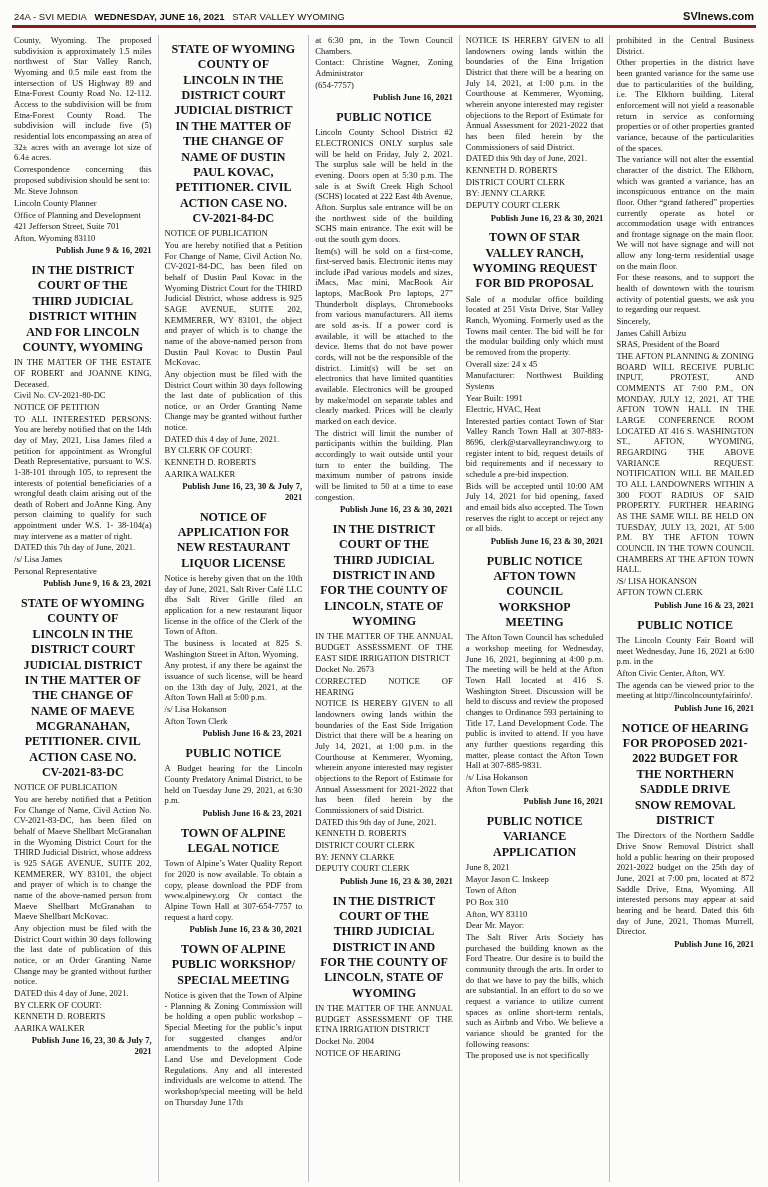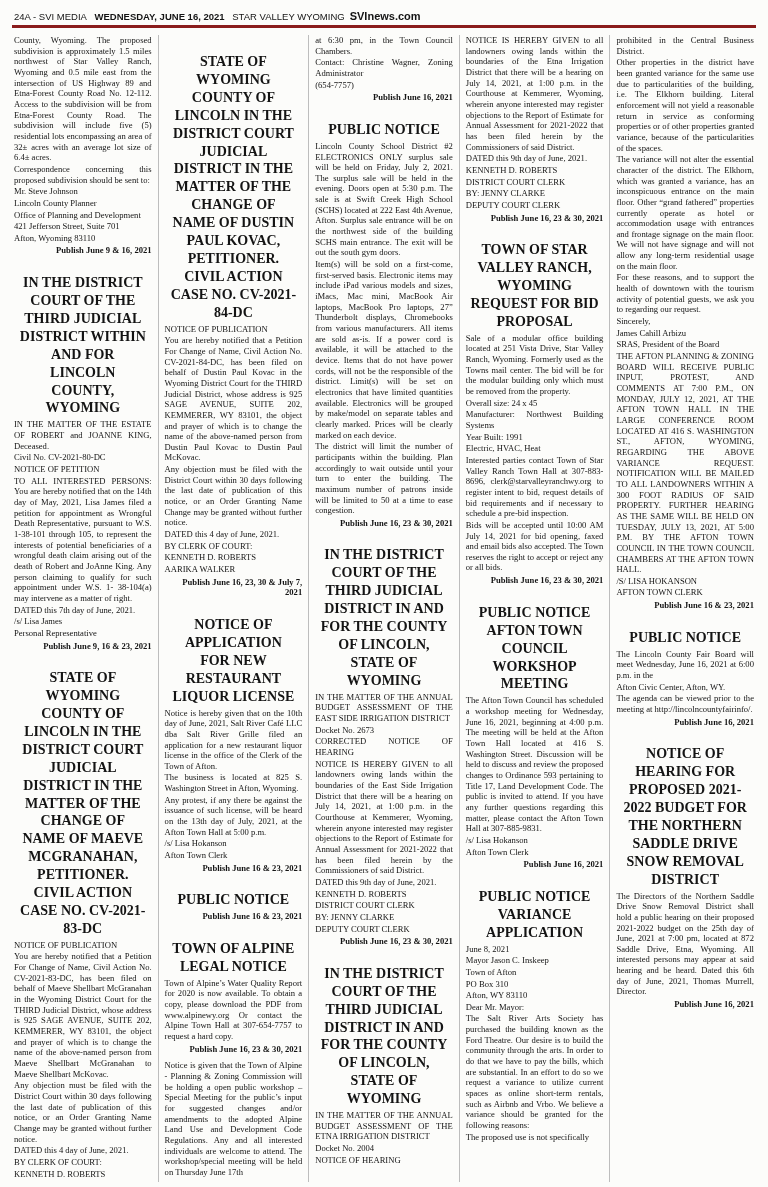--- a/index.html
+++ b/index.html
@@ -4,38 +4,38 @@
 <style>
   * { margin:0; padding:0; box-sizing:border-box; }
   html,body { background:#e8e8e8; }
   body { font-family:"Liberation Serif", serif; color:#141414; }
   .page {
     width:768px; height:1187px; margin:0 auto;
     background:#fcfcfa; overflow:hidden;
     padding:10px 12px 6px;
   }
   .masthead {
-    display:flex; justify-content:flex-start; align-items:baseline;
+    display:flex; justify-content:space-between; align-items:baseline;
     font-family:"Liberation Sans", sans-serif;
     font-size:9.5px; padding:0 2px 3px;
   }
   .masthead .left span { margin-right:5px; }
   .m-date { font-weight:bold; }
   .m-site { font-weight:bold; font-size:11px; font-family:Liberation Sans, sans-serif; }
   .header-rule { height:3px; margin:0 0 7px; }
   .columns { display:flex; height:calc(1187px - 40px); overflow:hidden; }
   .column {
     flex:1 1 0; padding:0 6px;
     border-right:1px solid #bdbdbd;
     font-size:8.6px; line-height:1.24;
     text-align:justify; overflow:hidden;
   }
   .column:first-child { padding-left:2px; }
   .column:last-child { border-right:none; padding-right:2px; }
-  .h { font-weight:bold; text-align:center; margin:18px 4px 2px; font-size:14px; line-height:1.28; }
+  .h { font-weight:bold; text-align:center; margin:7px 4px 2px; font-size:12px; line-height:1.28; }
   .p { margin:0 0 1px; }
   .pub { font-weight:bold; text-align:right; margin:2px 0 6px; }
 </style>
 </head>
 <body>
 
 <div class="page">
   <div class="masthead">
     <div class="left">
       <span>24A - SVI MEDIA</span>
@@ -85,24 +85,26 @@
         <p class="p">AARIKA WALKER</p>
         <p class="pub">Publish June 16, 23, 30 &amp; July 7, 2021</p>
         <h3 class="h">NOTICE OF APPLICATION FOR NEW RESTAURANT LIQUOR LICENSE</h3>
         <p class="p">Notice is hereby given that on the 10th day of June, 2021, Salt River Café LLC dba Salt River Grille filed an application for a new restaurant liquor license in the office of the Clerk of the Town of Afton.</p>
         <p class="p">The business is located at 825 S. Washington Street in Afton, Wyoming.</p>
         <p class="p">Any protest, if any there be against the issuance of such license, will be heard on the 13th day of July, 2021, at the Afton Town Hall at 5:00 p.m.</p>
         <p class="p">/s/ Lisa Hokanson</p>
         <p class="p">Afton Town Clerk</p>
         <p class="pub">Publish June 16 &amp; 23, 2021</p>
         <h3 class="h">PUBLIC NOTICE</h3>
+        <p class="p">A Budget hearing for the Lincoln County Predatory Animal District, to be held on Tuesday June 29, 2021, at 6:30 p.m.</p>
         <p class="pub">Publish June 16 &amp; 23, 2021</p>
         <h3 class="h">TOWN OF ALPINE LEGAL NOTICE</h3>
         <p class="p">Town of Alpine’s Water Quality Report for 2020 is now available. To obtain a copy, please download the PDF from www.alpinewy.org Or contact the Alpine Town Hall at 307-654-7757 to request a hard copy.</p>
         <p class="pub">Publish June 16, 23 &amp; 30, 2021</p>
+        <h3 class="h">TOWN OF ALPINE PUBLIC WORKSHOP/ SPECIAL MEETING</h3>
         <p class="p">Notice is given that the Town of Alpine - Planning &amp; Zoning Commission will be holding a open public workshop – Special Meeting for the public’s input for suggested changes and/or amendments to the adopted Alpine Land Use and Development Code Regulations. Any and all interested individuals are welcome to attend. The workshop/special meeting will be held on Thursday June 17th</p>
       </div>
       <div class="column">
         <p class="p">at 6:30 pm, in the Town Council Chambers.</p>
         <p class="p">Contact: Christine Wagner, Zoning Administrator</p>
         <p class="p">(654-7757)</p>
         <p class="pub">Publish June 16, 2021</p>
         <h3 class="h">PUBLIC NOTICE</h3>
         <p class="p">Lincoln County School District #2 ELECTRONICS ONLY surplus sale will be held on Friday, July 2, 2021. The surplus sale will be held in the evening. Doors open at 5:30 p.m. The sale is at Swift Creek High School (SCHS) located at 222 East 4th Avenue, Afton. Surplus sale entrance will be on the northwest side of the building SCHS main entrance. The exit will be out the south gym doors.</p>
         <p class="p">Item(s) will be sold on a first-come, first-served basis. Electronic items may include iPad various models and sizes, iMacs, Mac mini, MacBook Air laptops, MacBook Pro laptops, 27” Thunderbolt displays, Chromebooks from various manufacturers. All items are sold as-is. If a power cord is available, it will be attached to the device. Items that do not have power cords, will not be the responsible of the district. Limit(s) will be set on electronics that have limited quantities available. Electronics will be grouped by make/model on separate tables and clearly marked. Prices will be clearly marked on each device.</p>

